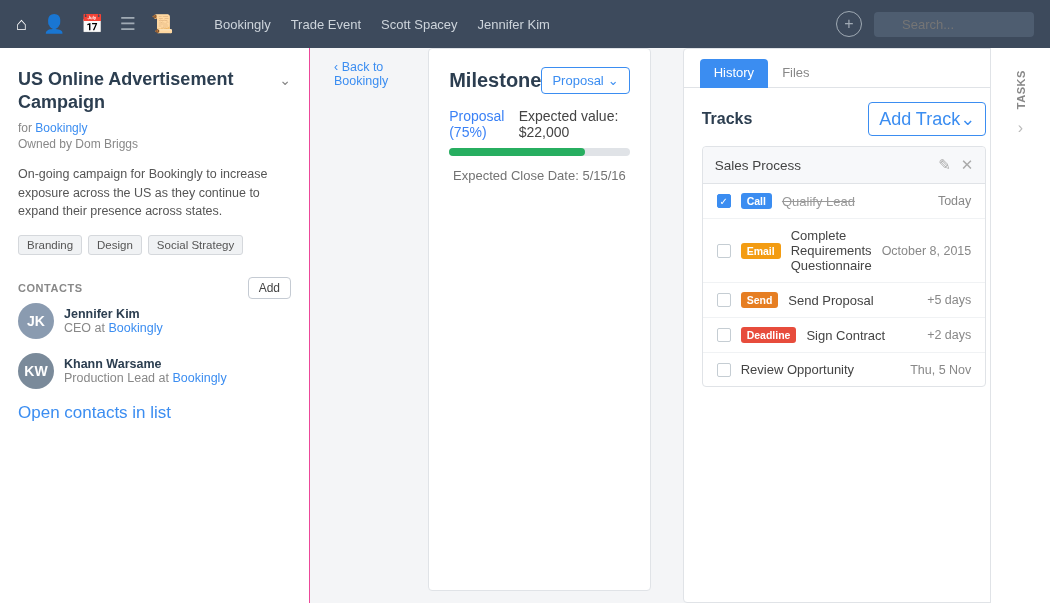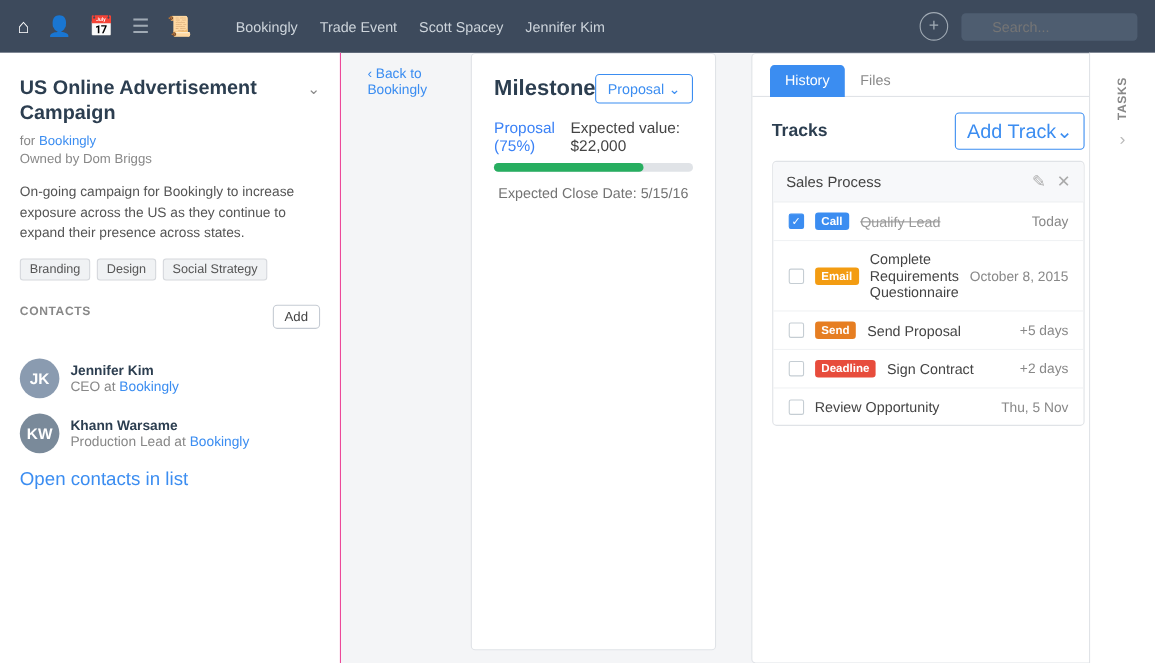--- a/index.html
+++ b/index.html
@@ -141,22 +141,23 @@
       padding: 3px 8px;
       font-size: 11.5px;
       color: #555;
       cursor: pointer;
     }
     .contacts-section {
       margin-top: 22px;
     }
     .contacts-header {
       display: flex;
+      align-items: center;
       justify-content: space-between;
-      margin-bottom: 27px;
+      margin-bottom: 4px;
     }
     .contacts-label {
       font-size: 11px;
       font-weight: 700;
       color: #888;
       letter-spacing: 0.05em;
       text-transform: uppercase;
     }
     .add-btn {
       border: 1px solid #c5cbd3;

